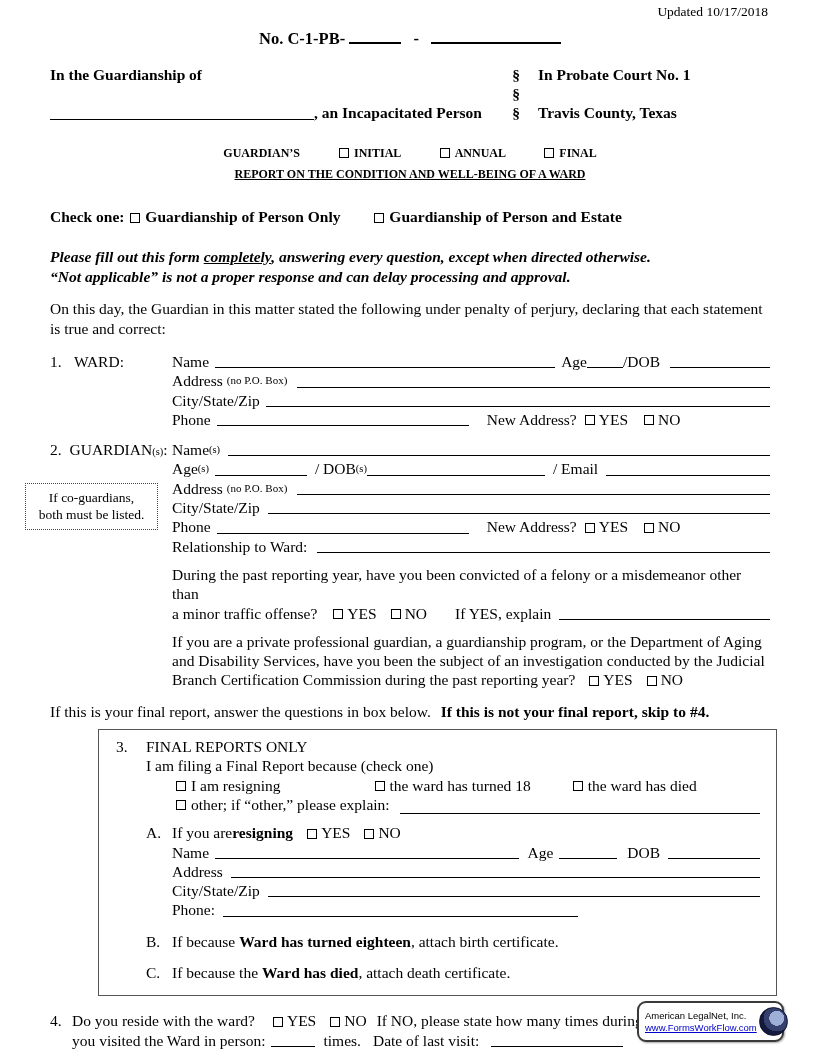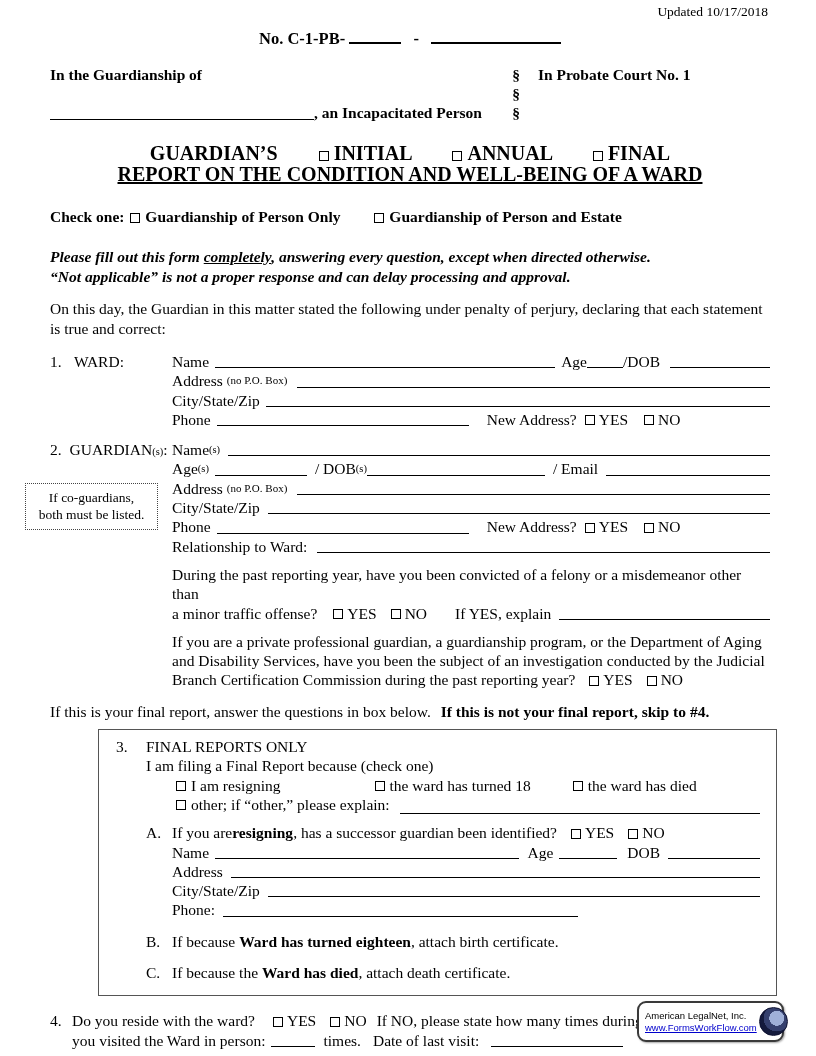--- a/index.html
+++ b/index.html
@@ -17,21 +17,21 @@
   .case-line .line { border-bottom:2px solid #000; }
 
   .line { display:inline-block; border-bottom:1px solid #000; height:13px; }
   .grow { flex:1 1 auto; }
 
   .caption { display:grid; grid-template-columns:1fr 44px 232px; margin-top:16px; font-weight:bold; line-height:19px; }
   .caption .sect { text-align:center; }
   .cap-row3 { display:flex; align-items:flex-end; }
   .cap-row3 .line { margin-bottom:2px; }
 
-  .title { text-align:center; font-weight:bold; font-size:20px; margin-top:21px; line-height:21px; }
+  .title { text-align:center; font-weight:bold; font-size:12px; margin-top:21px; line-height:21px; }
   .title .opt { margin-left:36px; }
   .title-u { text-decoration:underline; }
 
   .cb { display:inline-block; width:10px; height:10px; border:1.6px solid #000; background:#fff; flex:none; }
   .inline-cb { vertical-align:-1px; margin-right:5px; }
 
   .checkone { font-weight:bold; margin-top:23px; }
   .checkone .opt2 { margin-left:30px; }
 
   .notice { font-weight:bold; font-style:italic; margin-top:21px; line-height:19.5px; }
@@ -117,20 +117,21 @@
 
     <div></div>
     <div class="sect">§</div>
     <div></div>
 
     <div class="cap-row3">
       <span class="line" style="width:264px"></span>
       <span>, an Incapacitated Person</span>
     </div>
     <div class="sect">§</div>
+    <div>Travis County, Texas</div>
   </div>
 
   <div class="title">
     <div>
       <span>GUARDIAN’S</span>
       <span class="opt"><span class="cb inline-cb"></span><span>INITIAL</span></span>
       <span class="opt"><span class="cb inline-cb"></span><span>ANNUAL</span></span>
       <span class="opt"><span class="cb inline-cb"></span><span>FINAL</span></span>
     </div>
     <div class="title-u">REPORT ON THE CONDITION AND WELL-BEING OF A WARD</div>
@@ -281,21 +282,20 @@
           <span>other; if “other,” please explain:</span>
           <span class="line grow" style="margin-left:10px"></span>
         </div>
 
         <div class="b3 mt10">
           <span class="bnum2">A.</span>
           <div class="b3content">
             <div class="frow">
               <span>If you are </span>
                 <b>resigning</b>
-                <span>, has a successor guardian been identified?</span>
               <span class="cb gap14"></span>
               <span style="margin-left:4px">YES</span>
               <span class="cb gap14"></span>
               <span style="margin-left:4px">NO</span>
             </div>
             <div class="frow">
               <span>Name</span>
               <span class="line grow" style="margin-left:6px"></span>
               <span class="gap8">Age</span>
               <span class="line" style="width:58px;margin-left:6px"></span>

